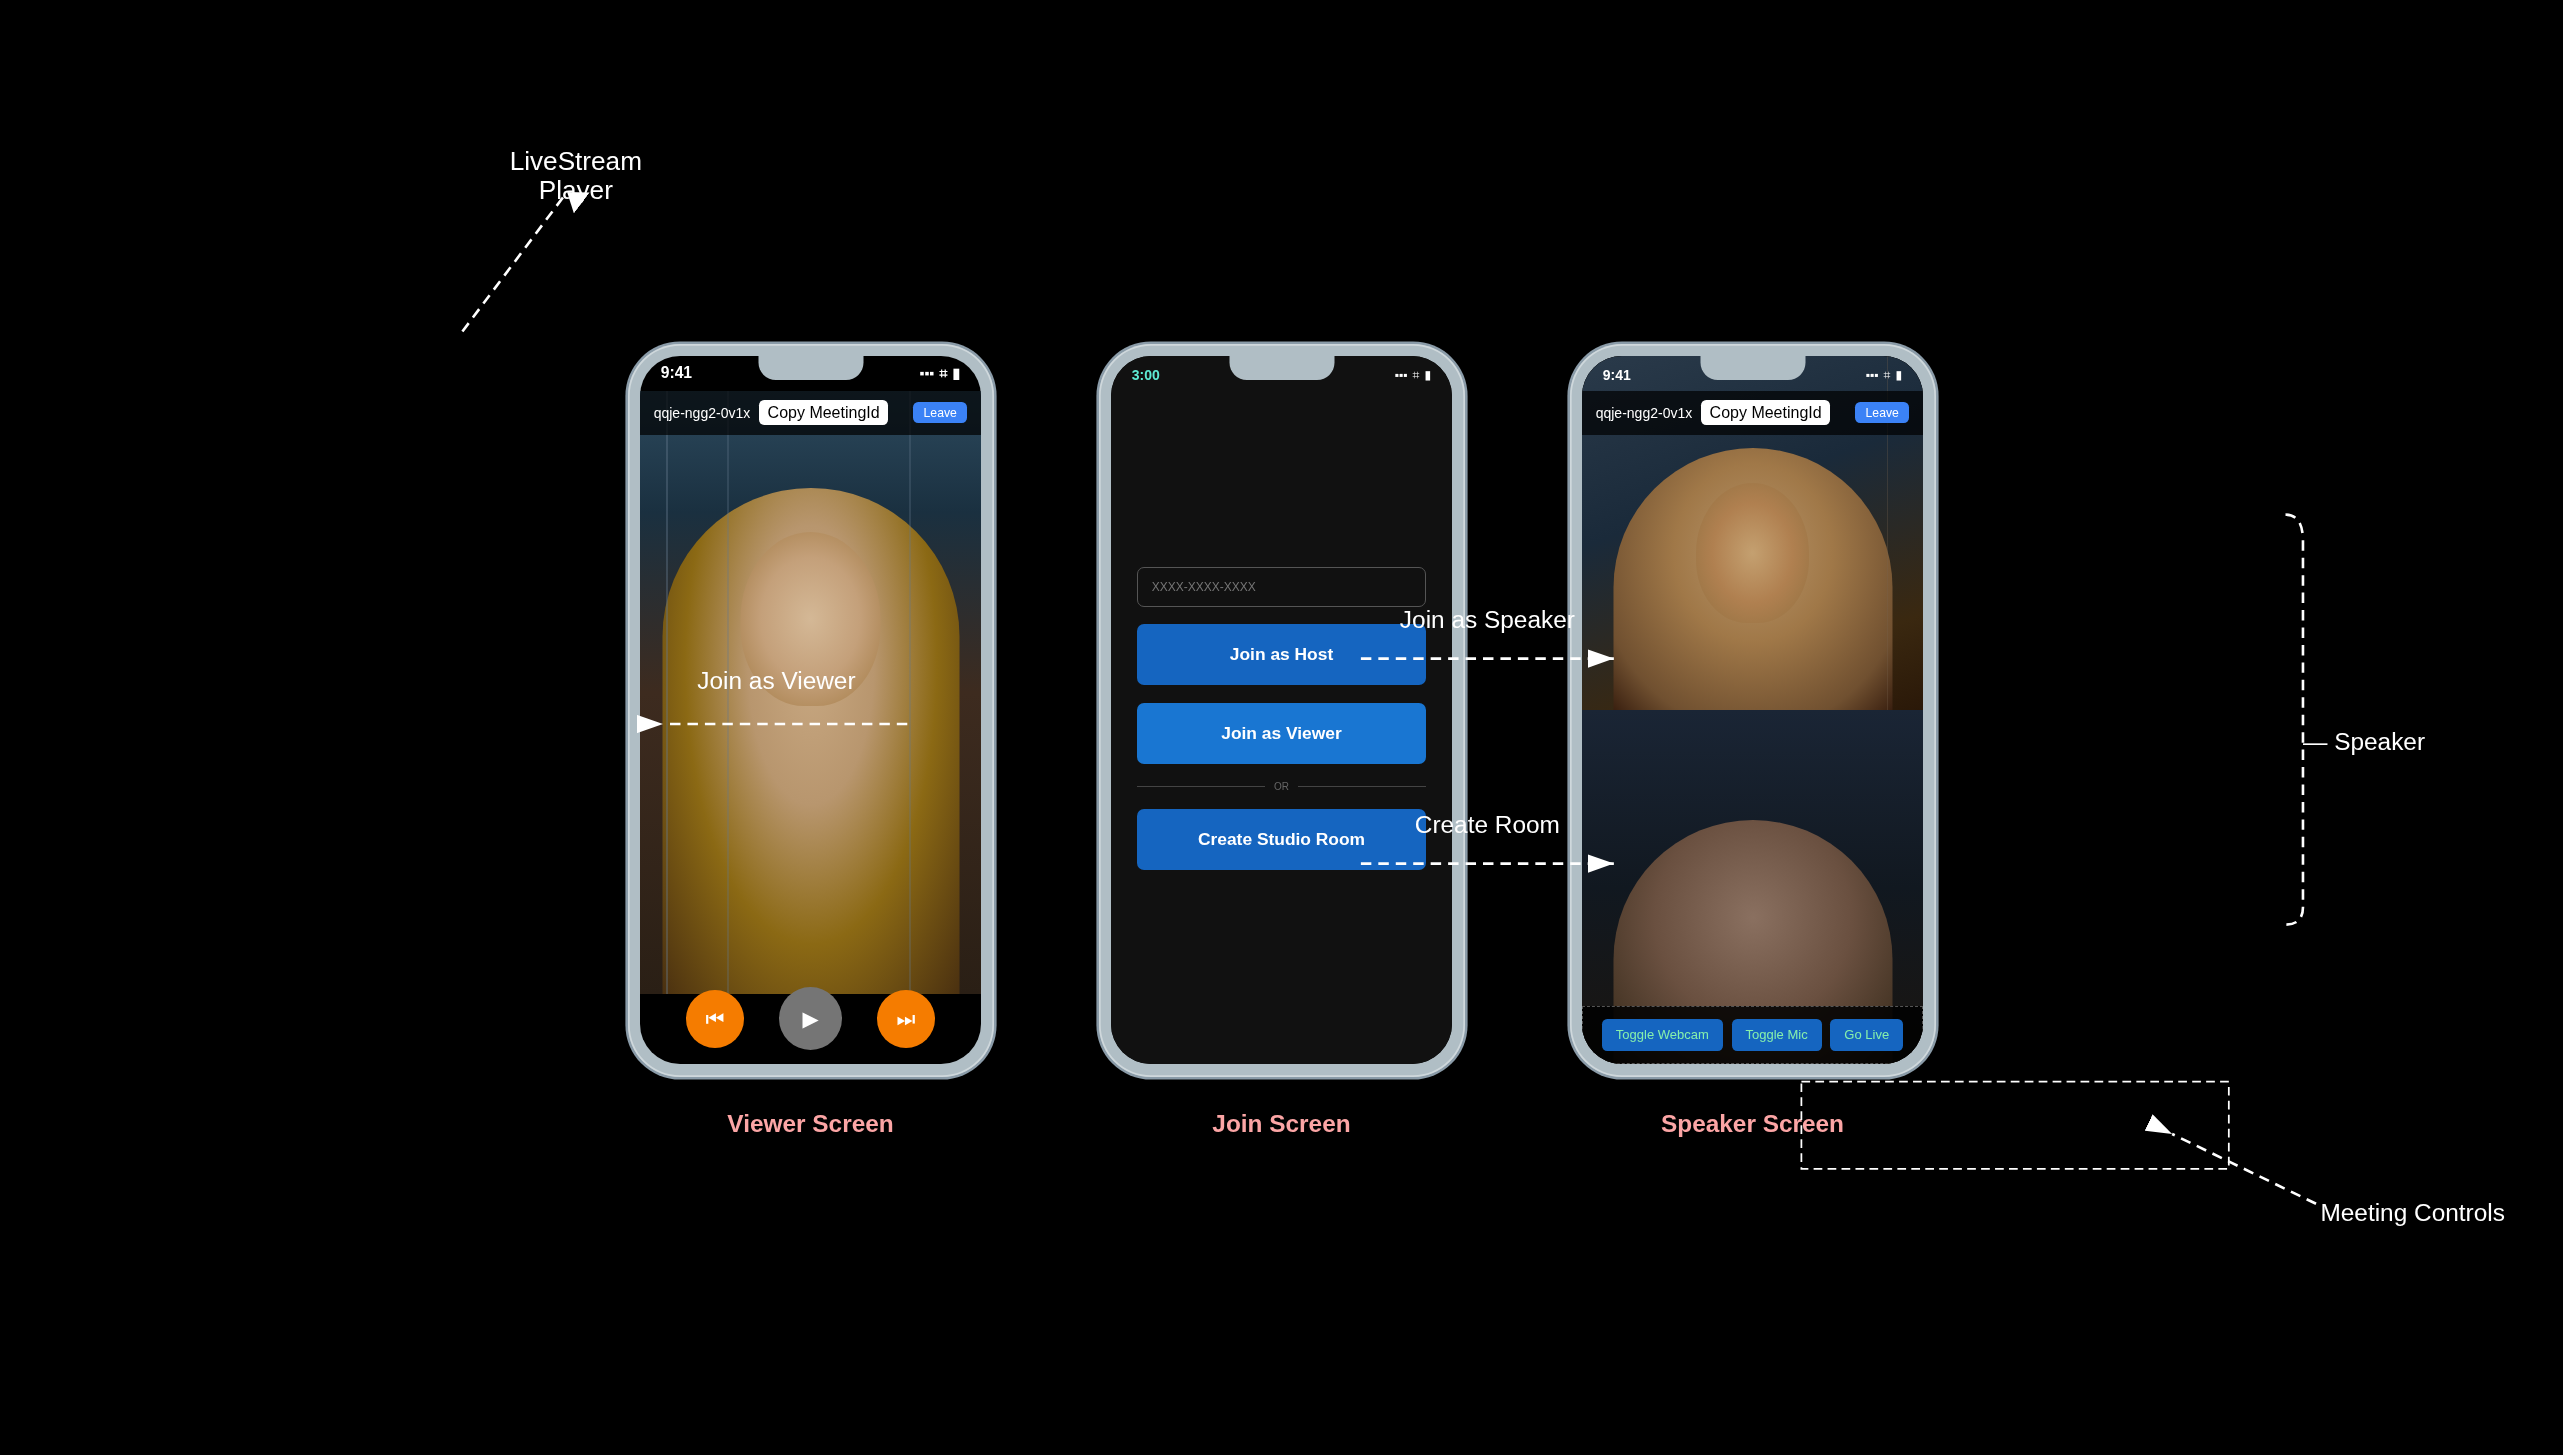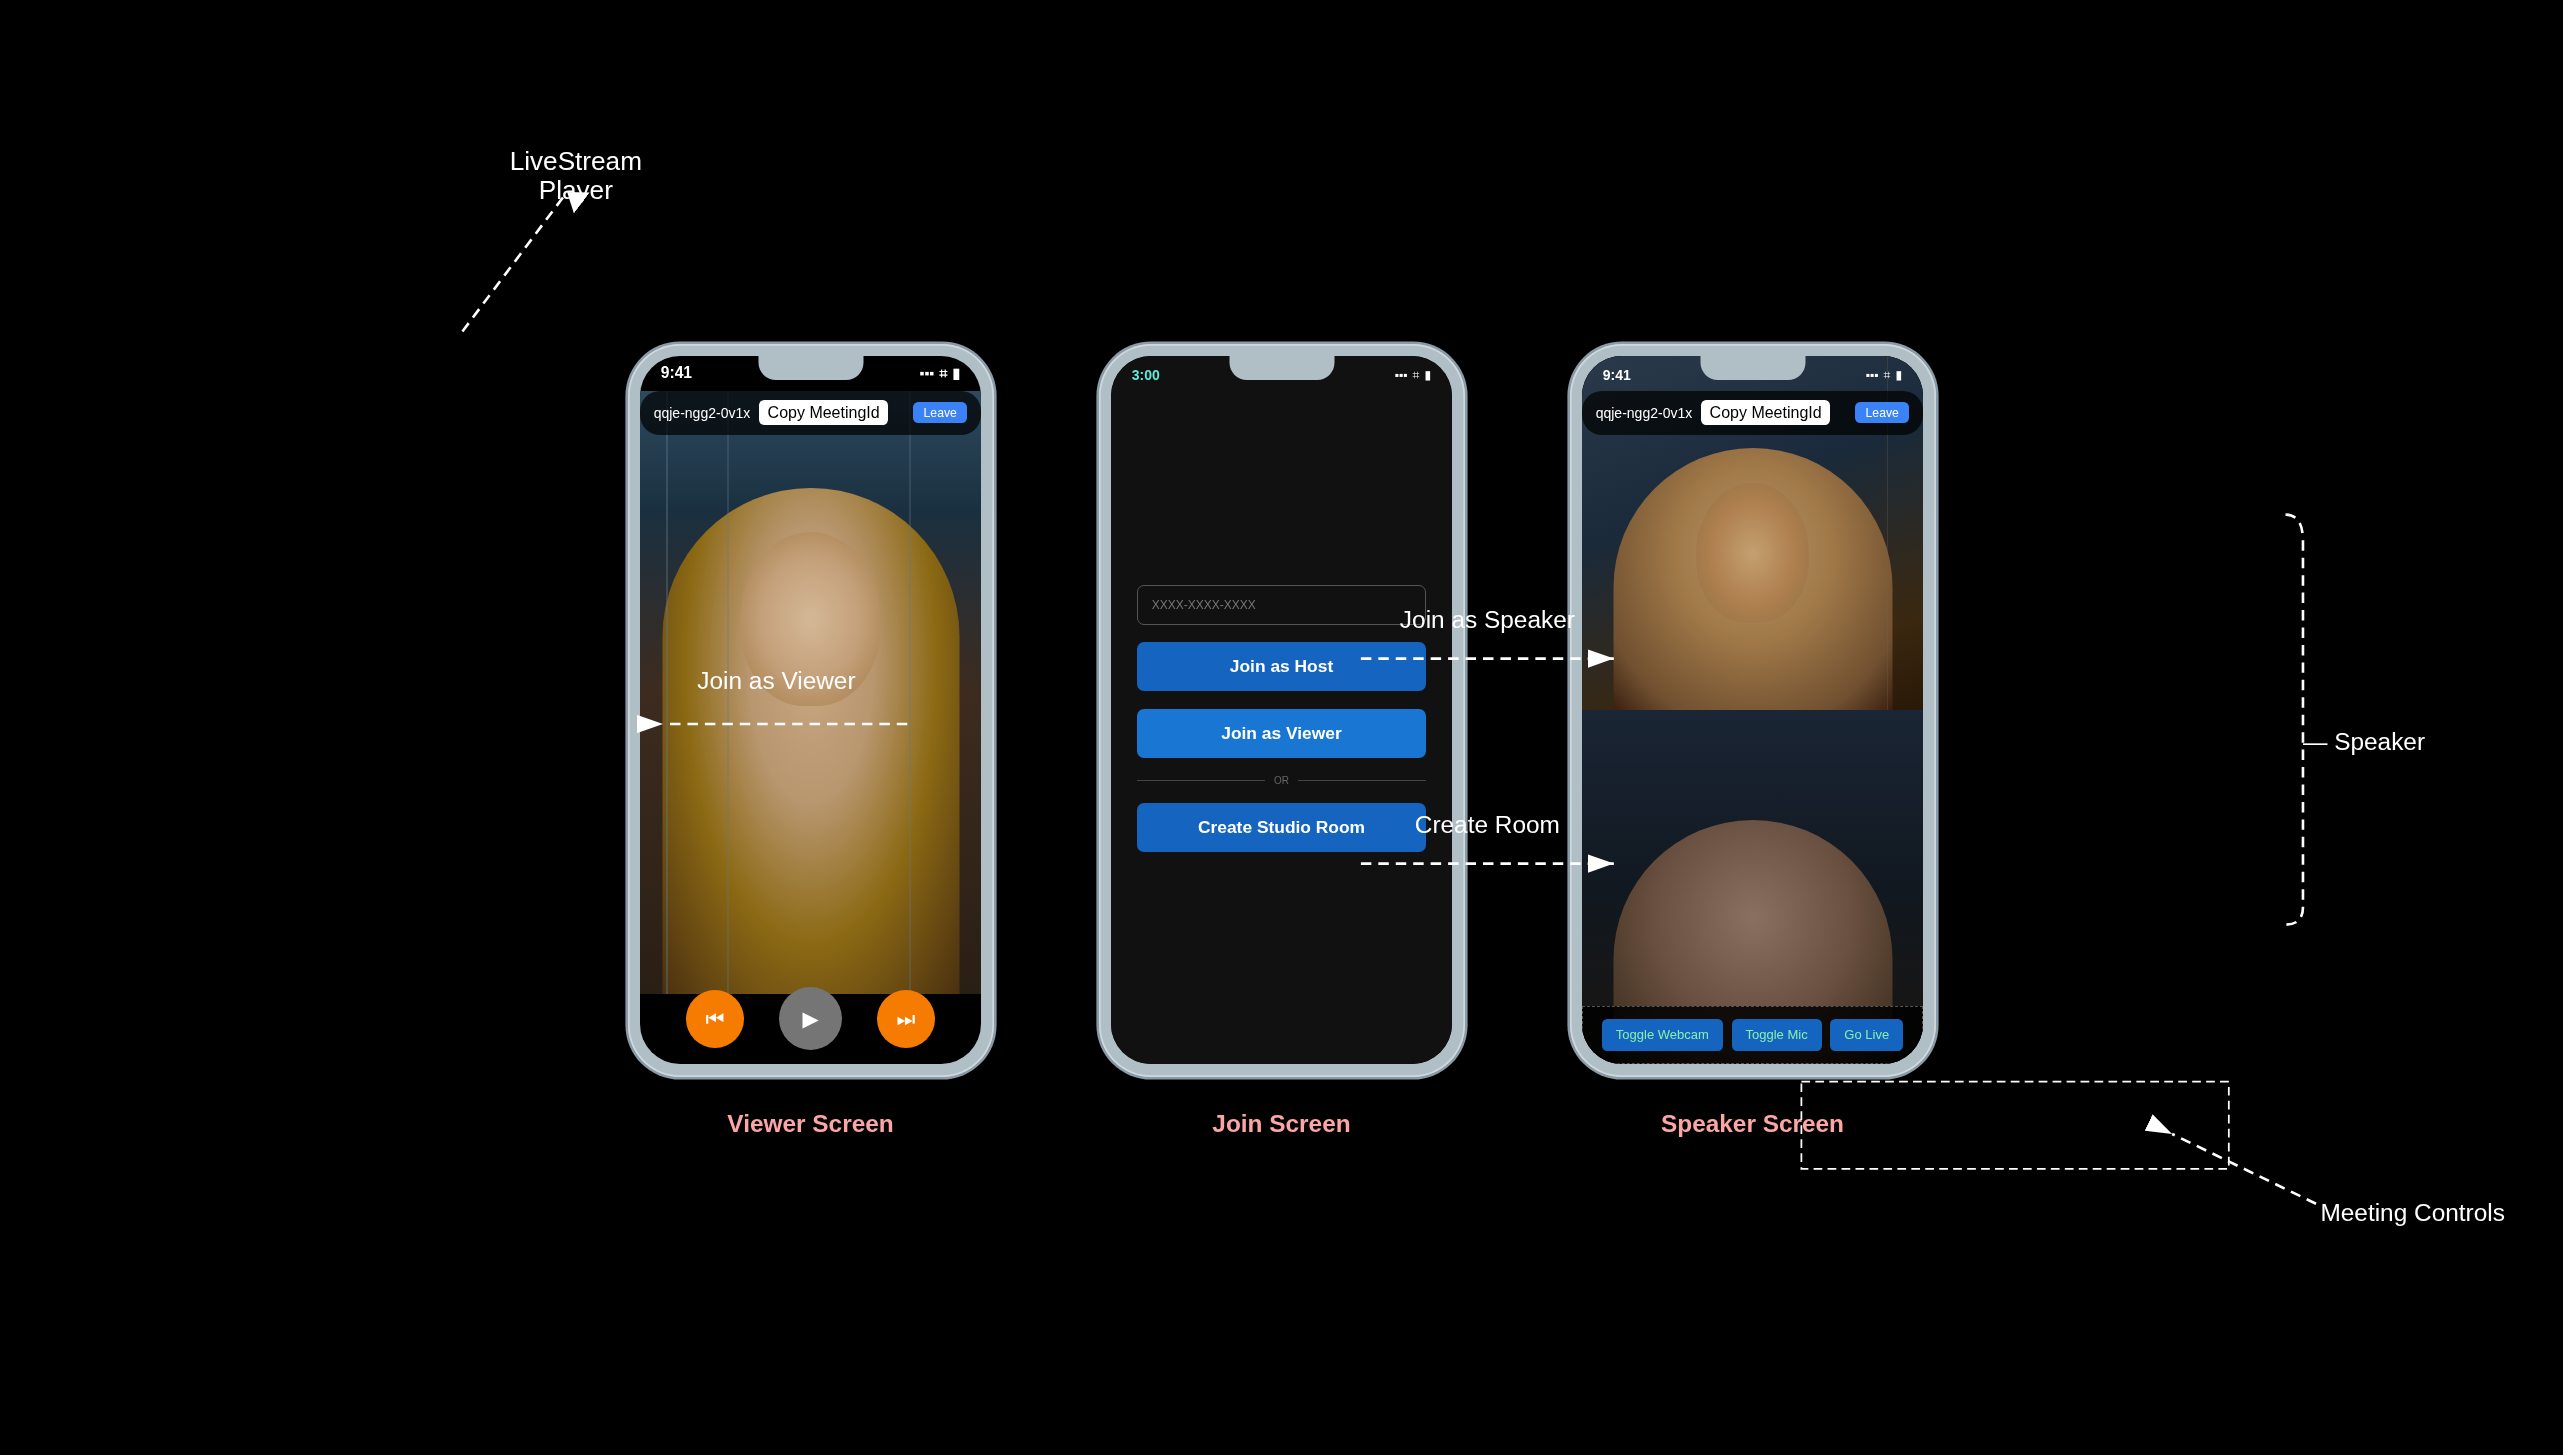--- a/index.html
+++ b/index.html
@@ -103,21 +103,20 @@
       position: absolute;
       top: 35px;
       left: 0; right: 0;
       height: 44px;
       background: rgba(0,0,0,0.7);
       display: flex;
       align-items: center;
       padding: 0 14px;
       gap: 8.7px;
       z-index: 5;
-      border-radius: 20px;
     }
 
     .meeting-id-text {
       color: #fff;
       font-size: 14px;
       font-weight: 500;
     }
 
     .btn-copy-meeting {
       background: #fff;
@@ -192,21 +191,21 @@
       text-align: left;
       outline: none;
     }
 
     .btn-blue {
       width: 100%;
       background: #1565c0;
       color: #fff;
       border: none;
       border-radius: 7px;
-      padding: 14px;
+      padding: 20px;
       font-size: 17.4px;
       font-weight: 600;
       cursor: pointer;
       text-align: center;
     }
 
     .btn-blue-light {
       background: #1976d2;
     }
 

